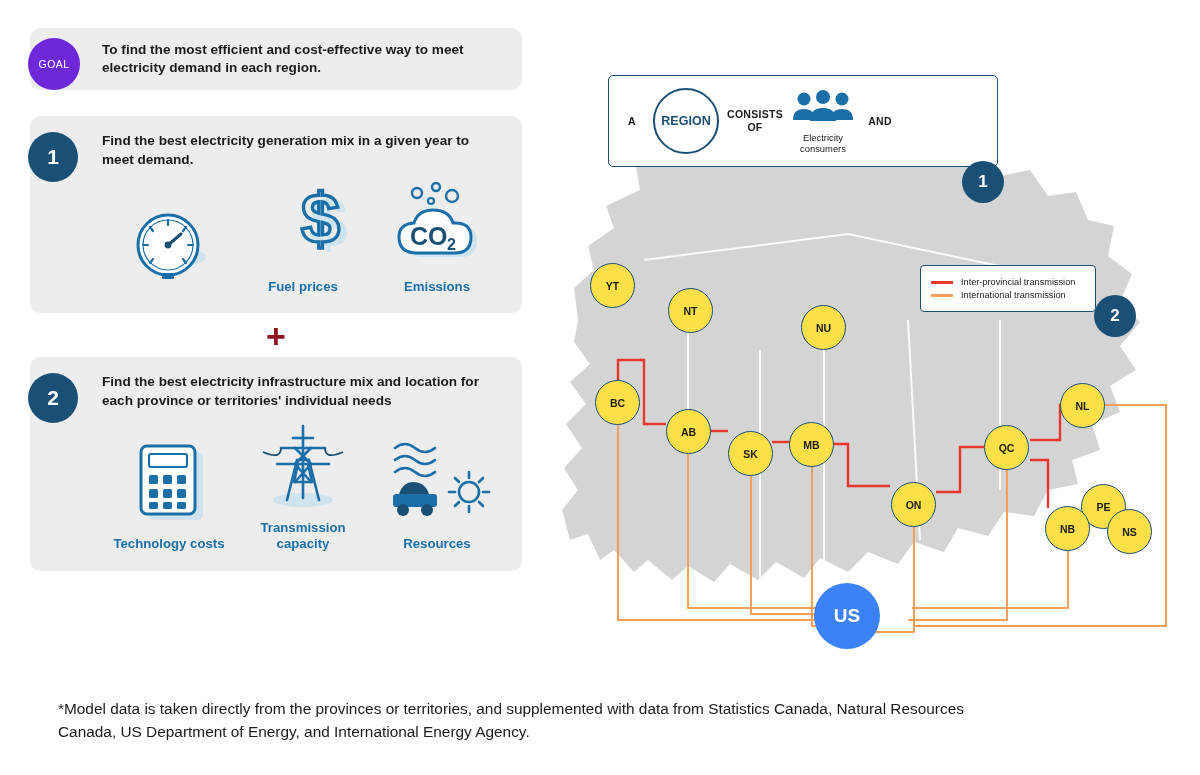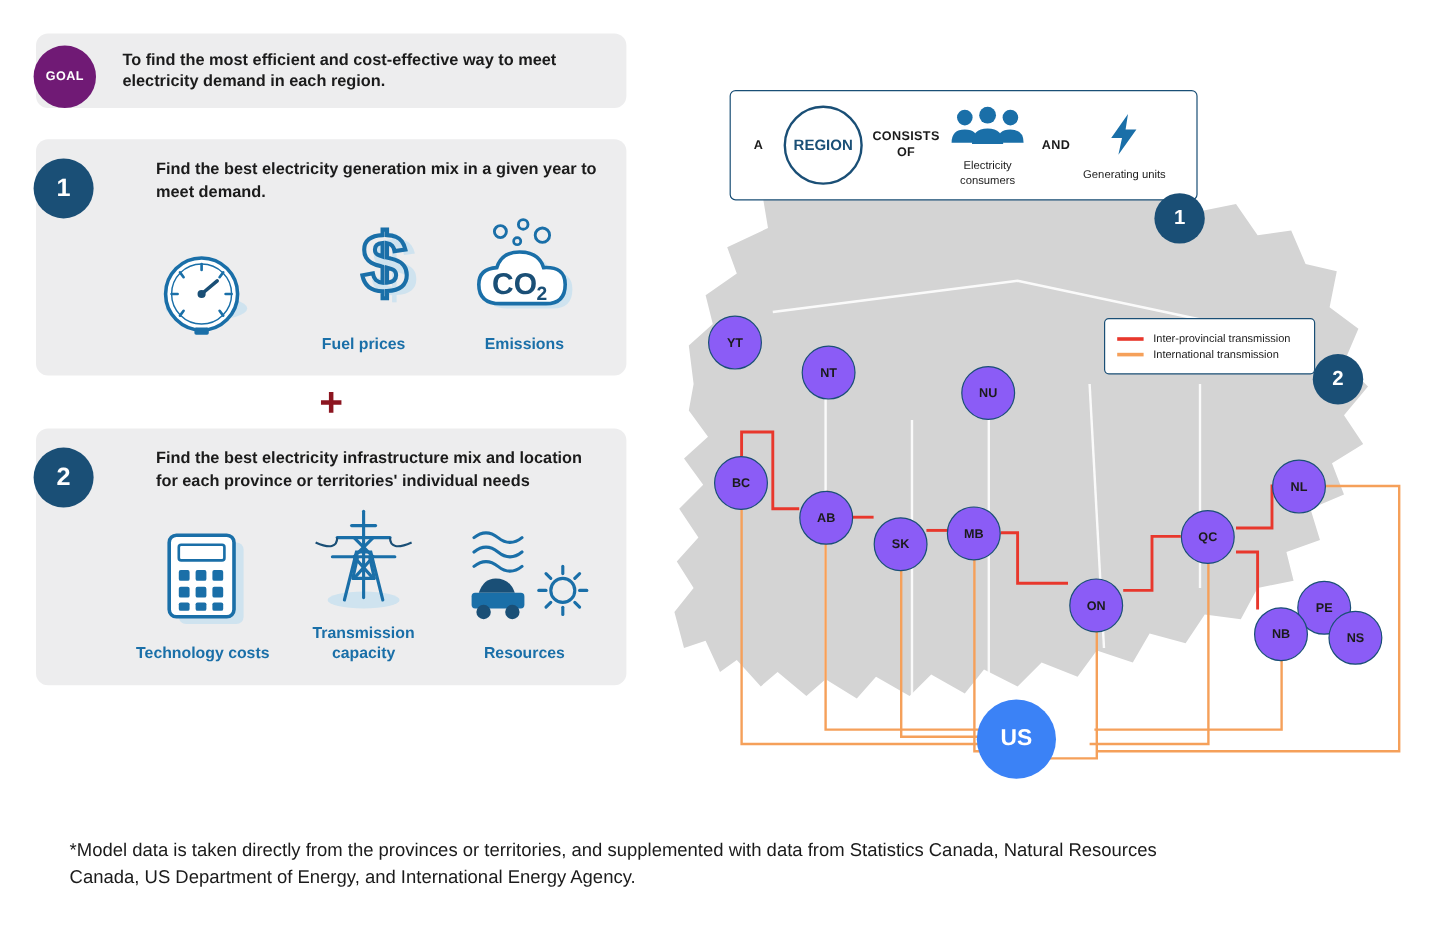--- a/index.html
+++ b/index.html
@@ -43,24 +43,24 @@
     min-height: 56px;
     padding: 13px 16px 13px 72px;
   }
   .goal-badge {
     position: absolute;
     left: -2px;
     top: 10px;
     width: 52px;
     height: 52px;
     border-radius: 50%;
-    background: #701a75;
+    background: #6d28d9;
     color: #ffffff;
     font-size: 10.5px;
-    font-weight: bold;
+    font-weight: normal;
     letter-spacing: 0.4px;
     display: flex;
     align-items: center;
     justify-content: center;
   }
   .goal-text {
     font-size: 13.6px;
     font-weight: bold;
     line-height: 1.34;
     color: #1b1b1b;
@@ -86,21 +86,20 @@
     display: flex;
     align-items: center;
     justify-content: center;
   }
   .step-text {
     font-size: 13.6px;
     font-weight: bold;
     line-height: 1.34;
     color: #1b1b1b;
     margin-bottom: 6px;
-    margin-left: 28px;
   }
 
   .icon-row {
     display: flex;
     justify-content: space-around;
     align-items: flex-end;
     margin-top: 8px;
   }
   .icon-item {
     width: 150px;
@@ -241,21 +240,21 @@
     color: #1b1b1b;
     line-height: 1.2;
     margin-top: 2px;
   }
 
   .prov-node {
     position: absolute;
     width: 43px;
     height: 43px;
     border-radius: 50%;
-    background: #8b5cf6;
+    background: #fde047;
     border: 1px solid #1a4f76;
     display: flex;
     align-items: center;
     justify-content: center;
     font-size: 10.5px;
     font-weight: bold;
     color: #1b1b1b;
   }
   .us-node {
     position: absolute;
@@ -488,26 +487,20 @@
           <circle cx="14" cy="11" r="6.5" fill="#1a6fa8"></circle>
           <circle cx="33" cy="9" r="7" fill="#1a6fa8"></circle>
           <circle cx="52" cy="11" r="6.5" fill="#1a6fa8"></circle>
           <path d="M3 32 Q3 21 14 21 Q25 21 25 32 Z" fill="#1a6fa8"></path>
           <path d="M20 33 Q20 20 33 20 Q46 20 46 33 Z" fill="#1a6fa8"></path>
           <path d="M41 32 Q41 21 52 21 Q63 21 63 32 Z" fill="#1a6fa8"></path>
         </svg>
         <div class="rb-cap">Electricity consumers</div>
       </div>
       <div class="rb-word" style="width:34px;">AND</div>
-      <div class="rb-item">
-        <svg width="40" height="40" viewBox="0 0 40 40">
-          <path d="M23 3 L9 23 L18 23 L15 37 L30 16 L21 16 Z" fill="#1a6fa8"></path>
-        </svg>
-        <div class="rb-cap">Generating units</div>
-      </div>
     </div>
 
     <div class="marker-badge" id="marker-1">1</div>
     <div class="marker-badge" id="marker-2">2</div>
 
     <div class="legend-box">
       <div class="legend-row">
         <div class="legend-swatch" style="background:#e8372c;"></div>
         <div class="legend-label">Inter-provincial transmission</div>
       </div>

